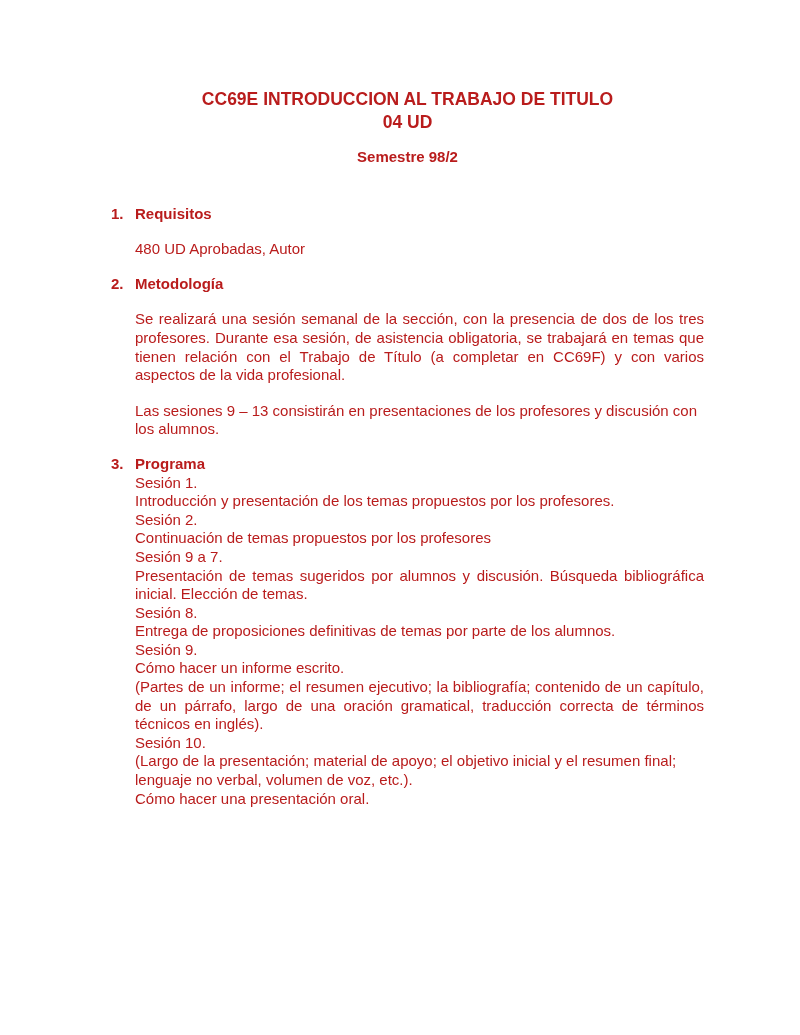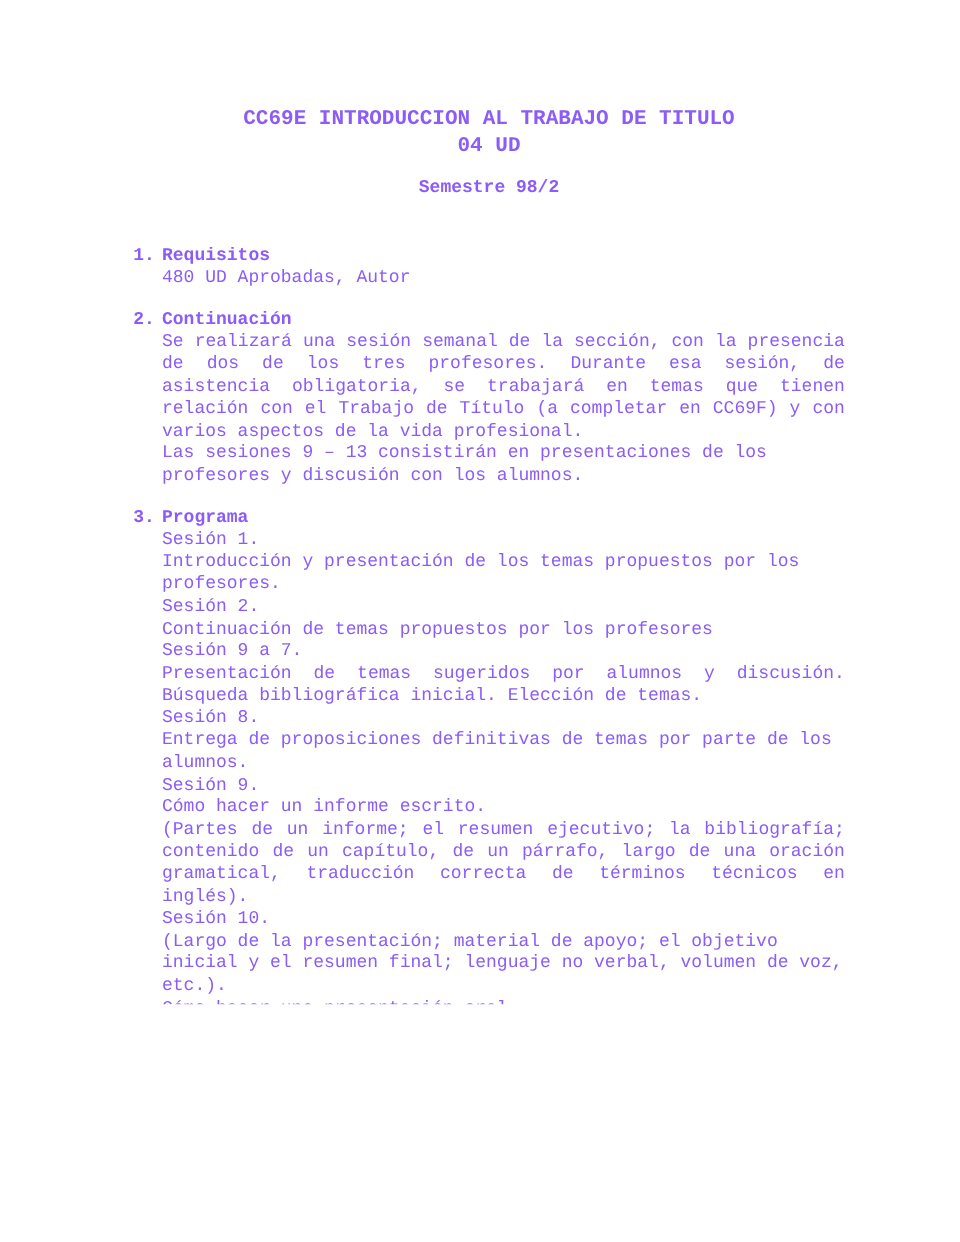--- a/index.html
+++ b/index.html
@@ -2,22 +2,22 @@
 <html><head>
 <meta charset="utf-8">
 <style>
   * { margin: 0; padding: 0; box-sizing: border-box; }
   html, body { background: #ffffff; }
   .page {
     position: relative;
     width: 800px;
     height: 837px;
     background: #ffffff;
-    color: #8b5cf6;
-    font-family: Liberation Mono, monospace;
+    color: #b91c1c;
+    font-family: Liberation Sans, sans-serif;
     font-size: 15px;
     line-height: 18.6px;
     overflow: hidden;
   }
   .content {
     padding: 88px 96px 0 111px; 
   }
   .doc-title {
     font-weight: bold;
     font-size: 17.5px;
@@ -33,21 +33,21 @@
   .section.first { margin-top: 38px; }
   .section-heading {
     display: flex;
     font-weight: bold;
   }
   .section-number {
     width: 24px;
     flex: 0 0 24px;
   }
   .section-body { margin-left: 24px; }
-  .para { }
+  .para { margin-top: 17px; }
   .justify { text-align: justify; }
   .session { }
   .session-line { }
 </style>
 </head>
 <body>
 
 <div class="page">
   <div class="content">
 
@@ -64,21 +64,21 @@
         <span>Requisitos</span>
       </div>
       <div class="section-body">
         <div class="para">480 UD Aprobadas, Autor</div>
       </div>
     </div>
 
     <div class="section">
       <div class="section-heading">
         <span class="section-number">2.</span>
-        <span>Continuación</span>
+        <span>Metodología</span>
       </div>
       <div class="section-body">
         <div class="para justify">Se realizará una sesión semanal de la sección, con la presencia de dos de los tres profesores.  Durante esa sesión, de asistencia obligatoria, se trabajará en temas que tienen relación con el Trabajo de Título (a completar en CC69F) y con varios aspectos de la vida profesional.</div>
         <div class="para">Las sesiones 9 – 13 consistirán en presentaciones de los profesores y discusión con los alumnos.</div>
       </div>
     </div>
 
     <div class="section">
       <div class="section-heading">
         <span class="section-number">3.</span>

